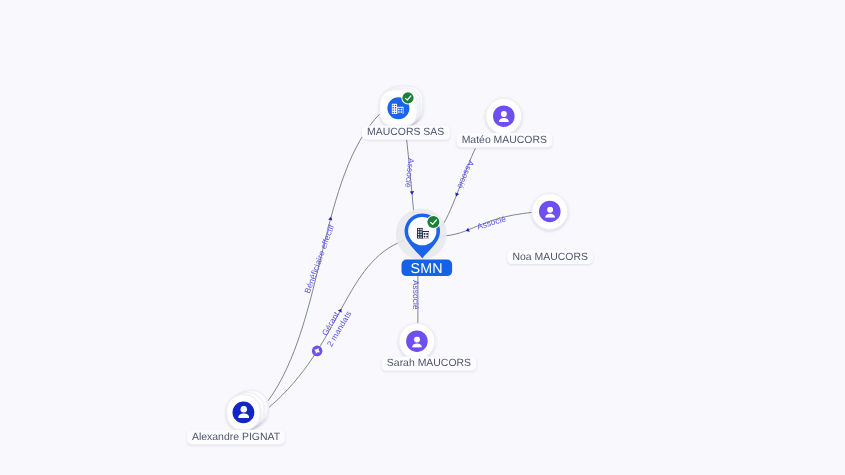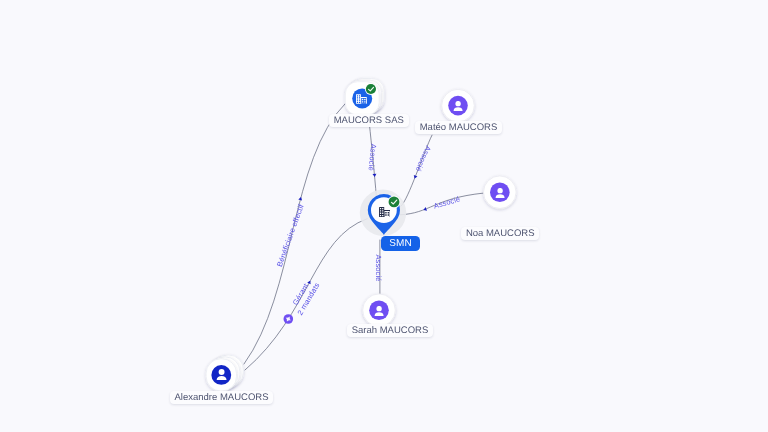--- a/index.html
+++ b/index.html
@@ -5,23 +5,23 @@
   html,body{margin:0;padding:0;}
   body{width:768px;height:432px;overflow:hidden;background:#f9f9fd;text-rendering:geometricPrecision;
        font-family:"Liberation Sans",sans-serif;-webkit-font-smoothing:antialiased;-moz-osx-font-smoothing:grayscale;}
   #stage{position:relative;width:768px;height:432px;background:#f9f9fd;}
   svg.layer{position:absolute;left:0;top:0;width:768px;height:432px;}
   .node{position:absolute;}
   .label{position:absolute;background:#fcfcfe;border-radius:4px;
          color:#4e5470;white-space:nowrap;
          font-size:9.5px;line-height:13px;padding:0 4.7px;height:13px;
          box-shadow:0 1px 2.4px rgba(30,40,80,.13);}
-  .label-pill{background:#1462e8;color:#fff;font-size:10px;font-weight:400;
+  .label-pill{background:#1462e8;color:#fff;font-size:13px;font-weight:400;
          border-radius:4.5px;height:15px;line-height:15.2px;padding:0 8.3px;
-         letter-spacing:.1px;box-shadow:none;margin-left:16px;}
+         letter-spacing:.1px;box-shadow:none;}
 </style>
 </head>
 <body>
 
 <div id="stage">
 
   <svg class="layer" viewBox="0 0 768 432">
     <defs>
       <filter id="cardShadow" x="-60%" y="-60%" width="220%" height="220%">
         <feDropShadow dx="0" dy="1" stdDeviation="1.4" flood-color="#1e2850" flood-opacity="0.18"></feDropShadow>
@@ -137,21 +137,21 @@
           <rect x="212.90000000000003" y="354.99999999999994" width="30.4" height="32.2" rx="14.5" fill="#ffffff" stroke="#eceef4" stroke-width="0.9" filter="url(#cardShadow)"></rect>
           <rect x="209.50000000000003" y="356.9" width="30.4" height="32.2" rx="14.5" fill="#ffffff" stroke="#eceef4" stroke-width="0.9" filter="url(#cardShadow)"></rect>
           <rect x="206.10000000000002" y="358.79999999999995" width="30.4" height="32.2" rx="14.5" fill="#ffffff" stroke="#eceef4" stroke-width="0.9" filter="url(#cardShadow)"></rect>
           <circle cx="221.3" cy="374.9" r="9.9" fill="#1226c6"></circle>
         </svg>
         <svg viewBox="0 0 102 100" width="11.2" height="11.2" style="position: absolute; left: 215.5px; top: 369.3px;">
           <circle cx="51" cy="26" r="27" fill="#ffffff"></circle>
           <path fill="#ffffff" d="M 6 96 C 6 74 26 62 51 62 C 76 62 96 74 96 96 A 5 5 0 0 1 91 100 H 11 A 5 5 0 0 1 6 96 Z"></path>
         </svg>
       </div>
-      <div class="label" style="top: 390.7px; left: 169.82px;"><span>Alexandre MAUCORS</span></div>
+      <div class="label" style="top: 390.7px; left: 169.82px;"><span>Alexandre PIGNAT</span></div>
     </div>
   <svg class="layer" viewBox="0 0 768 432">
     <g id="edge-labels">
         <path d="M -1.5 -1.95 L 1.55 0 L -1.5 1.95 Z" fill="#1a1fc0" transform="translate(374.6,175.4) rotate(84.7)"></path>
         <g transform="translate(371.9,157.2) rotate(96)">
           <text x="0" y="0" text-anchor="middle" dominant-baseline="middle" fill="#5b53e6" font-size="7.5" letter-spacing="0.12" font-family="&quot;Liberation Sans&quot;,sans-serif">Associé</text>
         </g>
         <path d="M -1.5 -1.95 L 1.55 0 L -1.5 1.95 Z" fill="#1a1fc0" transform="translate(415.1,177.1) rotate(111.5)"></path>
         <g transform="translate(422.8,158.5) rotate(114)">
           <text x="0" y="0" text-anchor="middle" dominant-baseline="middle" fill="#5b53e6" font-size="7.5" letter-spacing="0.12" font-family="&quot;Liberation Sans&quot;,sans-serif">Associé</text>

